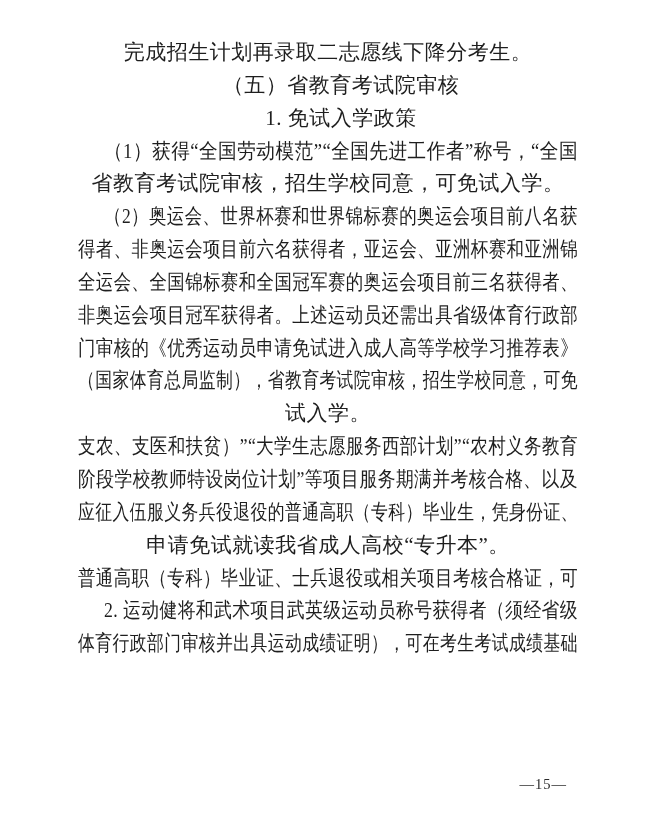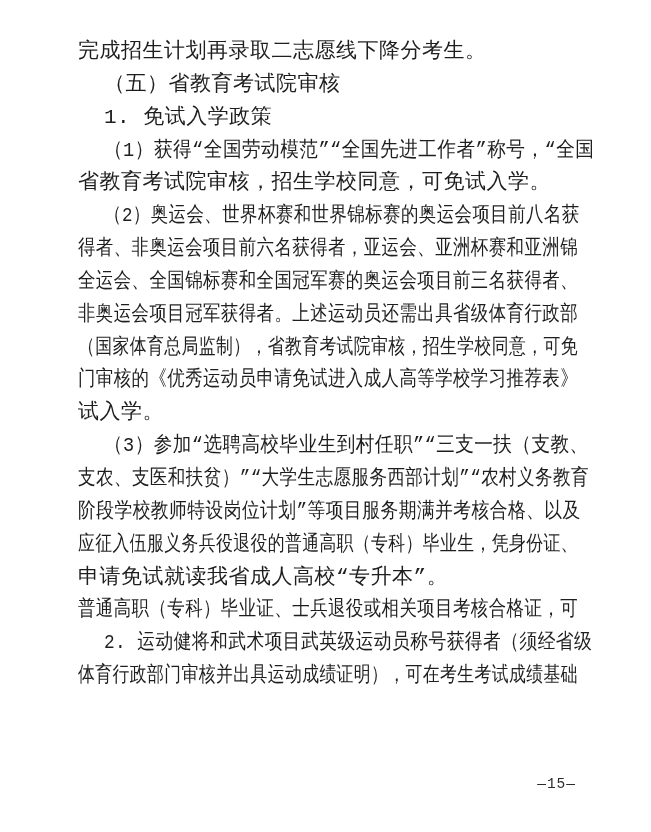--- a/index.html
+++ b/index.html
@@ -7,22 +7,23 @@
     padding: 0;
     background: #e8e8e8;
   }
   .page {
     position: relative;
     width: 651px;
     height: 832px;
     margin: 0 auto;
     background: #ffffff;
     overflow: hidden;
-    font-family: Liberation Mono, monospace;
+    font-family: Liberation Serif, serif;
     color: #1e1e1e;
+    text-align: center;
   }
   .content {
     position: absolute;
     left: 78px;
     top: 36px;
     width: 500px;
   }
   .line {
     height: 32.85px;
     line-height: 32.85px;
@@ -34,44 +35,43 @@
     padding-left: 26px;
   }
   .line > span {
     display: inline-block;
     transform-origin: 0 50%;
     white-space: nowrap;
   }
   .page-number {
     position: absolute;
     top: 776px;
-    right: 75px;
+    right: 84px;
     font-size: 14.5px;
     letter-spacing: 1px;
     color: #2a2a2a;
   }
 </style>
 </head>
 <body>
 
 <div class="page">
   <div class="content">
       <div class="line"><span>完成招生计划再录取二志愿线下降分考生。</span></div>
       <div class="line indent"><span>（五）省教育考试院审核</span></div>
       <div class="line indent"><span>1. 免试入学政策</span></div>
       <div class="line indent flush"><span style="transform: scaleX(0.889123);">（1）获得“全国劳动模范”“全国先进工作者”称号，“全国</span></div>
       <div class="line"><span>省教育考试院审核，招生学校同意，可免试入学。</span></div>
       <div class="line indent flush"><span style="transform: scaleX(0.831579);">（2）奥运会、世界杯赛和世界锦标赛的奥运会项目前八名获</span></div>
       <div class="line flush"><span style="transform: scaleX(0.830565);">得者、非奥运会项目前六名获得者，亚运会、亚洲杯赛和亚洲锦</span></div>
       <div class="line flush"><span style="transform: scaleX(0.830565);">全运会、全国锦标赛和全国冠军赛的奥运会项目前三名获得者、</span></div>
       <div class="line flush"><span style="transform: scaleX(0.830565);">非奥运会项目冠军获得者。上述运动员还需出具省级体育行政部</span></div>
+      <div class="line flush"><span style="transform: scaleX(0.830565);">门审核的《优秀运动员申请免试进入成人高等学校学习推荐表》</span></div>
       <div class="line flush"><span style="transform: scaleX(0.801925);">（国家体育总局监制），省教育考试院审核，招生学校同意，可免</span></div>
-      <div class="line flush"><span style="transform: scaleX(0.830565);">门审核的《优秀运动员申请免试进入成人高等学校学习推荐表》</span></div>
       <div class="line"><span>试入学。</span></div>
-      <div class="line indent flush"><span style="transform: scaleX(0.886033);">（3）参加“选聘高校毕业生到村任职”“三支一扶（支教、</span></div>
       <div class="line flush"><span style="transform: scaleX(0.835706);">支农、支医和扶贫）”“大学生志愿服务西部计划”“农村义务教育</span></div>
       <div class="line flush"><span style="transform: scaleX(0.846987);">阶段学校教师特设岗位计划”等项目服务期满并考核合格、以及</span></div>
       <div class="line flush"><span style="transform: scaleX(0.801925);">应征入伍服义务兵役退役的普通高职（专科）毕业生，凭身份证、</span></div>
       <div class="line"><span>申请免试就读我省成人高校“专升本”。</span></div>
       <div class="line flush"><span style="transform: scaleX(0.830565);">普通高职（专科）毕业证、士兵退役或相关项目考核合格证，可</span></div>
       <div class="line indent flush"><span style="transform: scaleX(0.846429);">2. 运动健将和武术项目武英级运动员称号获得者（须经省级</span></div>
       <div class="line flush"><span style="transform: scaleX(0.801925);">体育行政部门审核并出具运动成绩证明），可在考生考试成绩基础</span></div>
     </div>
   <div class="page-number">—15—</div>
 </div>

